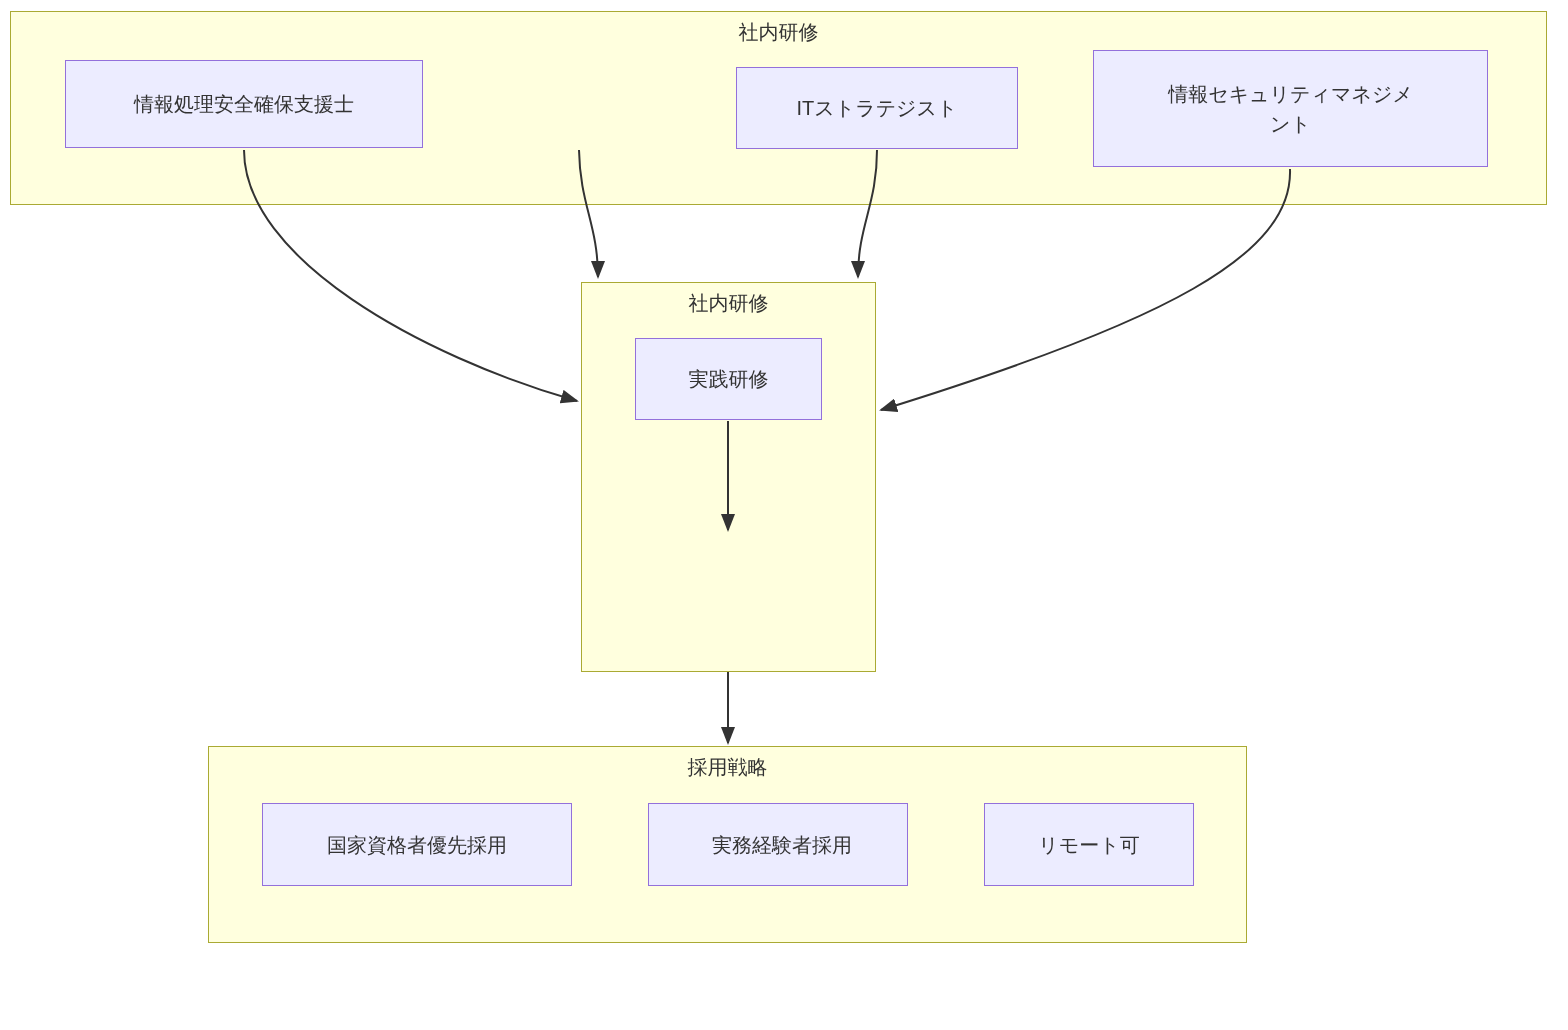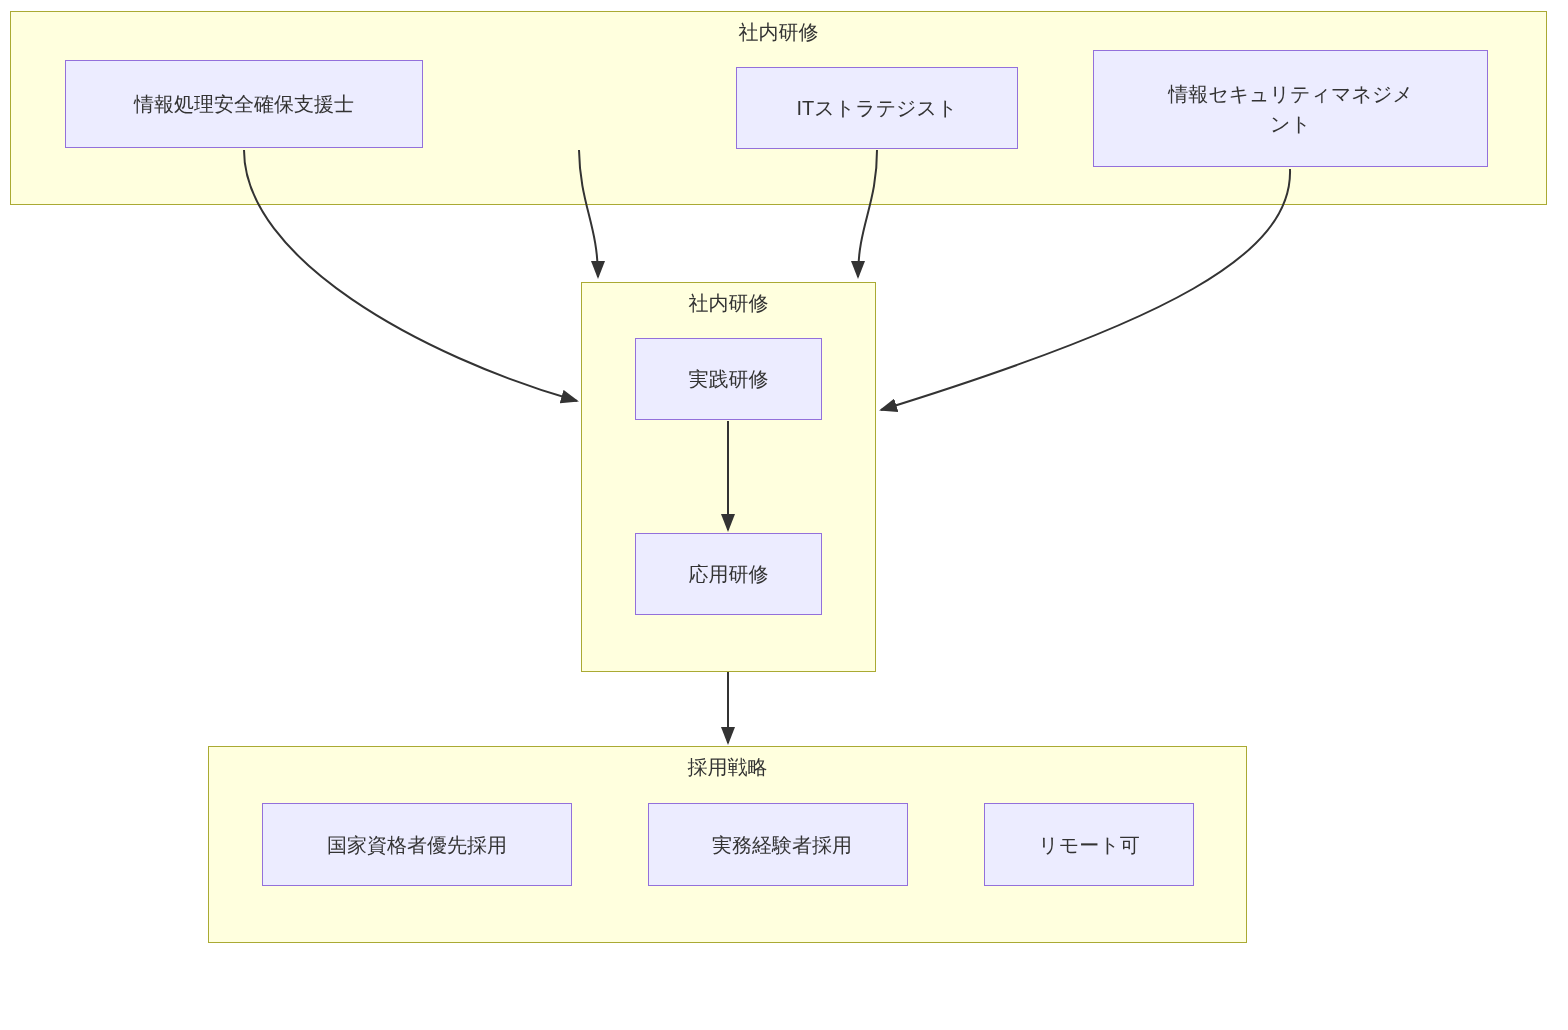--- a/index.html
+++ b/index.html
@@ -91,21 +91,20 @@
   <div class="node" style="left:65px; top:60px; width:358px; height:88px;">情報処理安全確保支援士</div>
 
 
   <div class="node" style="left:736px; top:67px; width:282px; height:82px;">ITストラテジスト</div>
 
   <div class="node" style="left:1093px; top:50px; width:395px; height:117px;">情報セキュリティマネジメ
 ント</div>
 
   <div class="node" style="left:635px; top:338px; width:187px; height:82px;text-align:center;">実践研修</div>
 
-  <div class="node" style="left:635px; top:533px; width:187px; height:82px;">応用研修</div>
 
   <div class="node" style="left:262px; top:803px; width:310px; height:83px;">国家資格者優先採用</div>
 
   <div class="node" style="left:648px; top:803px; width:260px; height:83px;padding-left:8px;">実務経験者採用</div>
 
   <div class="node" style="left:984px; top:803px; width:210px; height:83px;">リモート可</div>
 
   <svg class="edges" width="1568" height="1030" viewBox="0 0 1568 1030">
     <defs>
       <marker id="ah" markerWidth="9" markerHeight="7" refX="8" refY="3.5" orient="auto">

